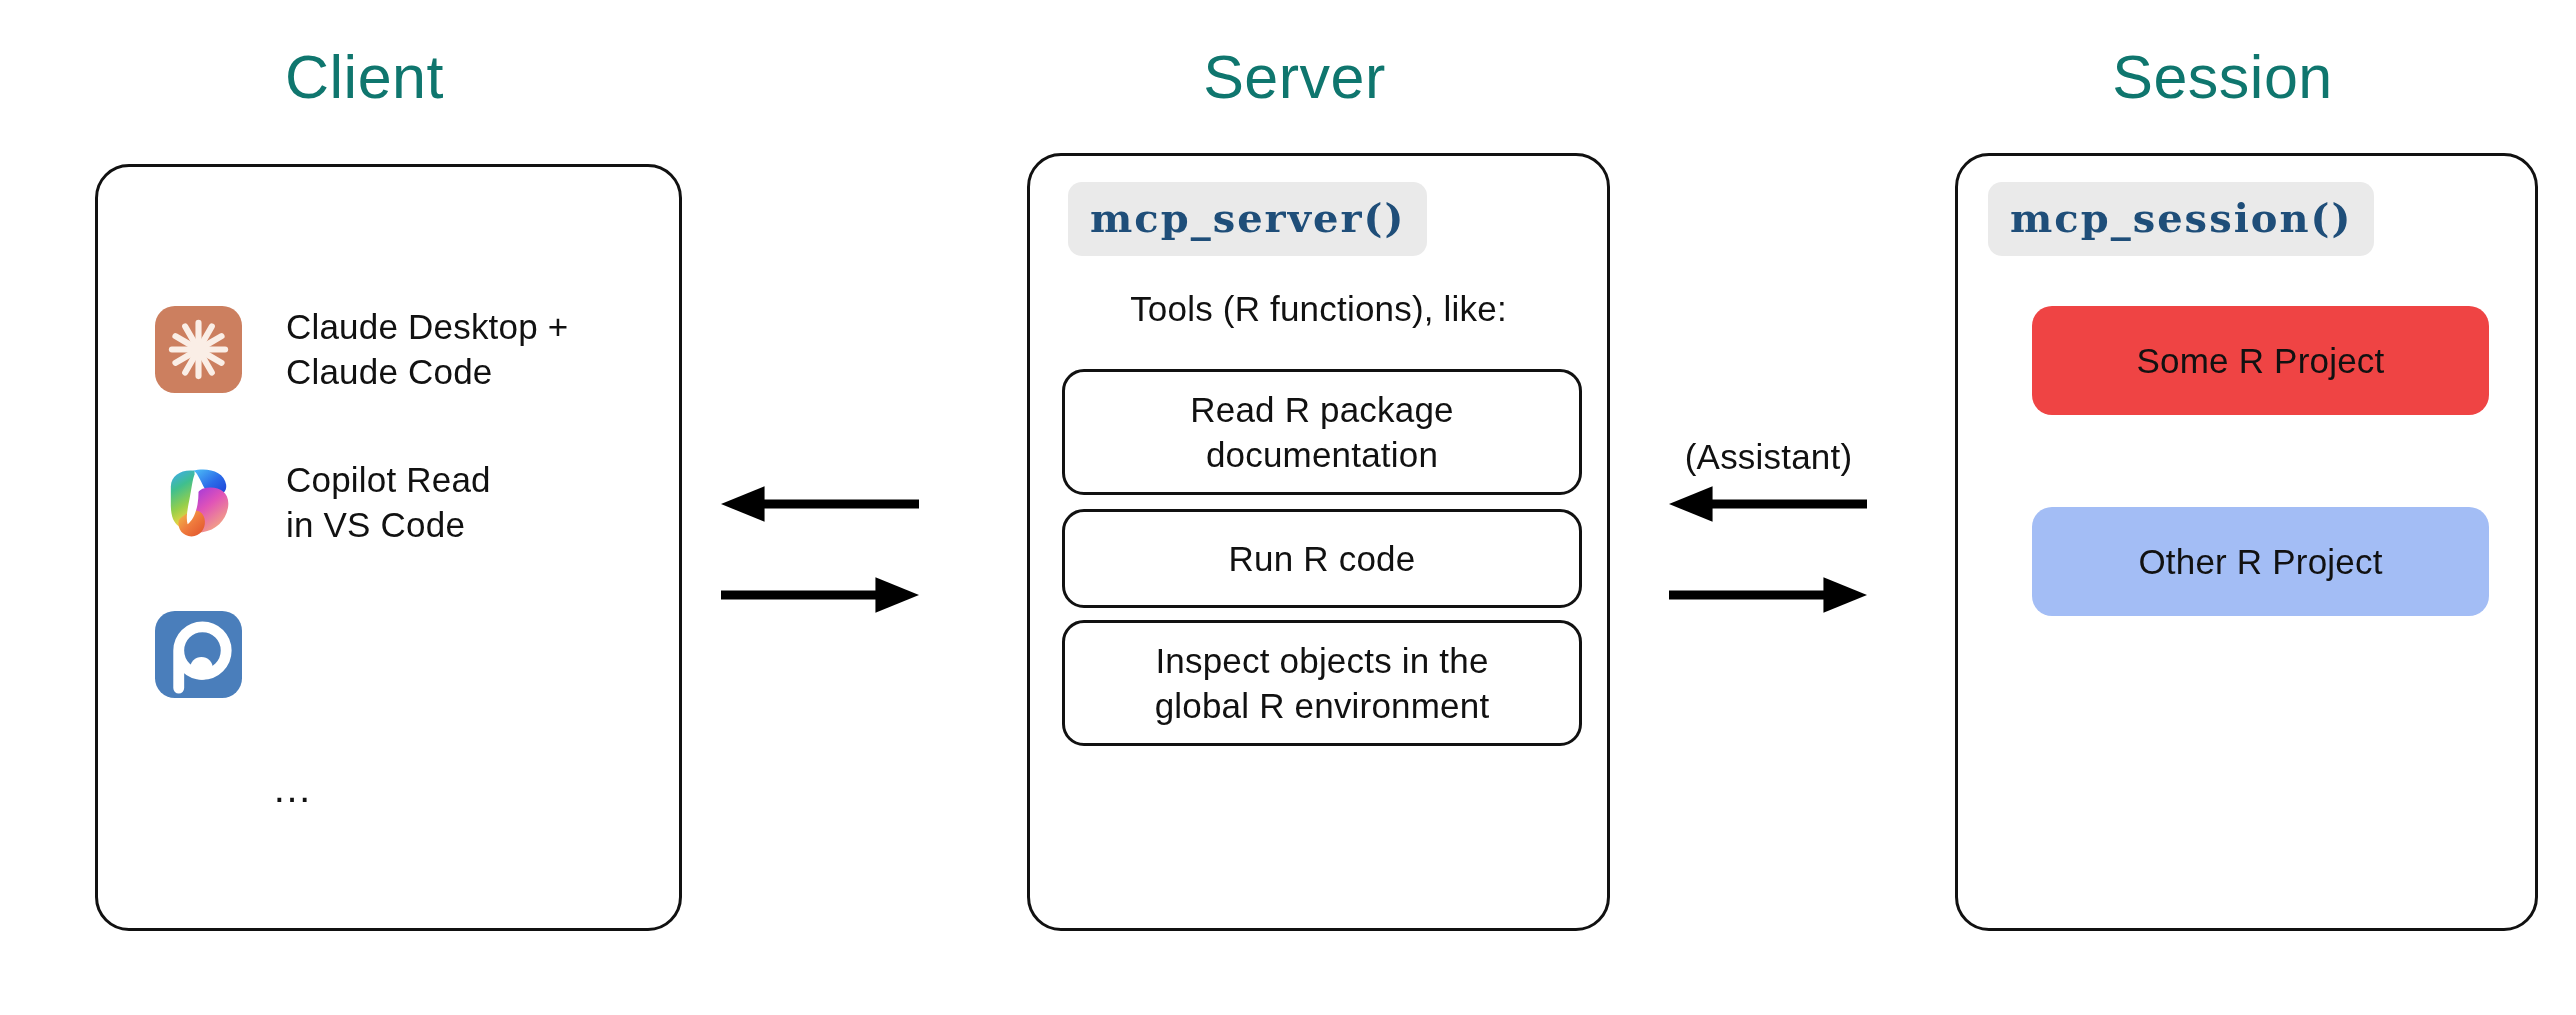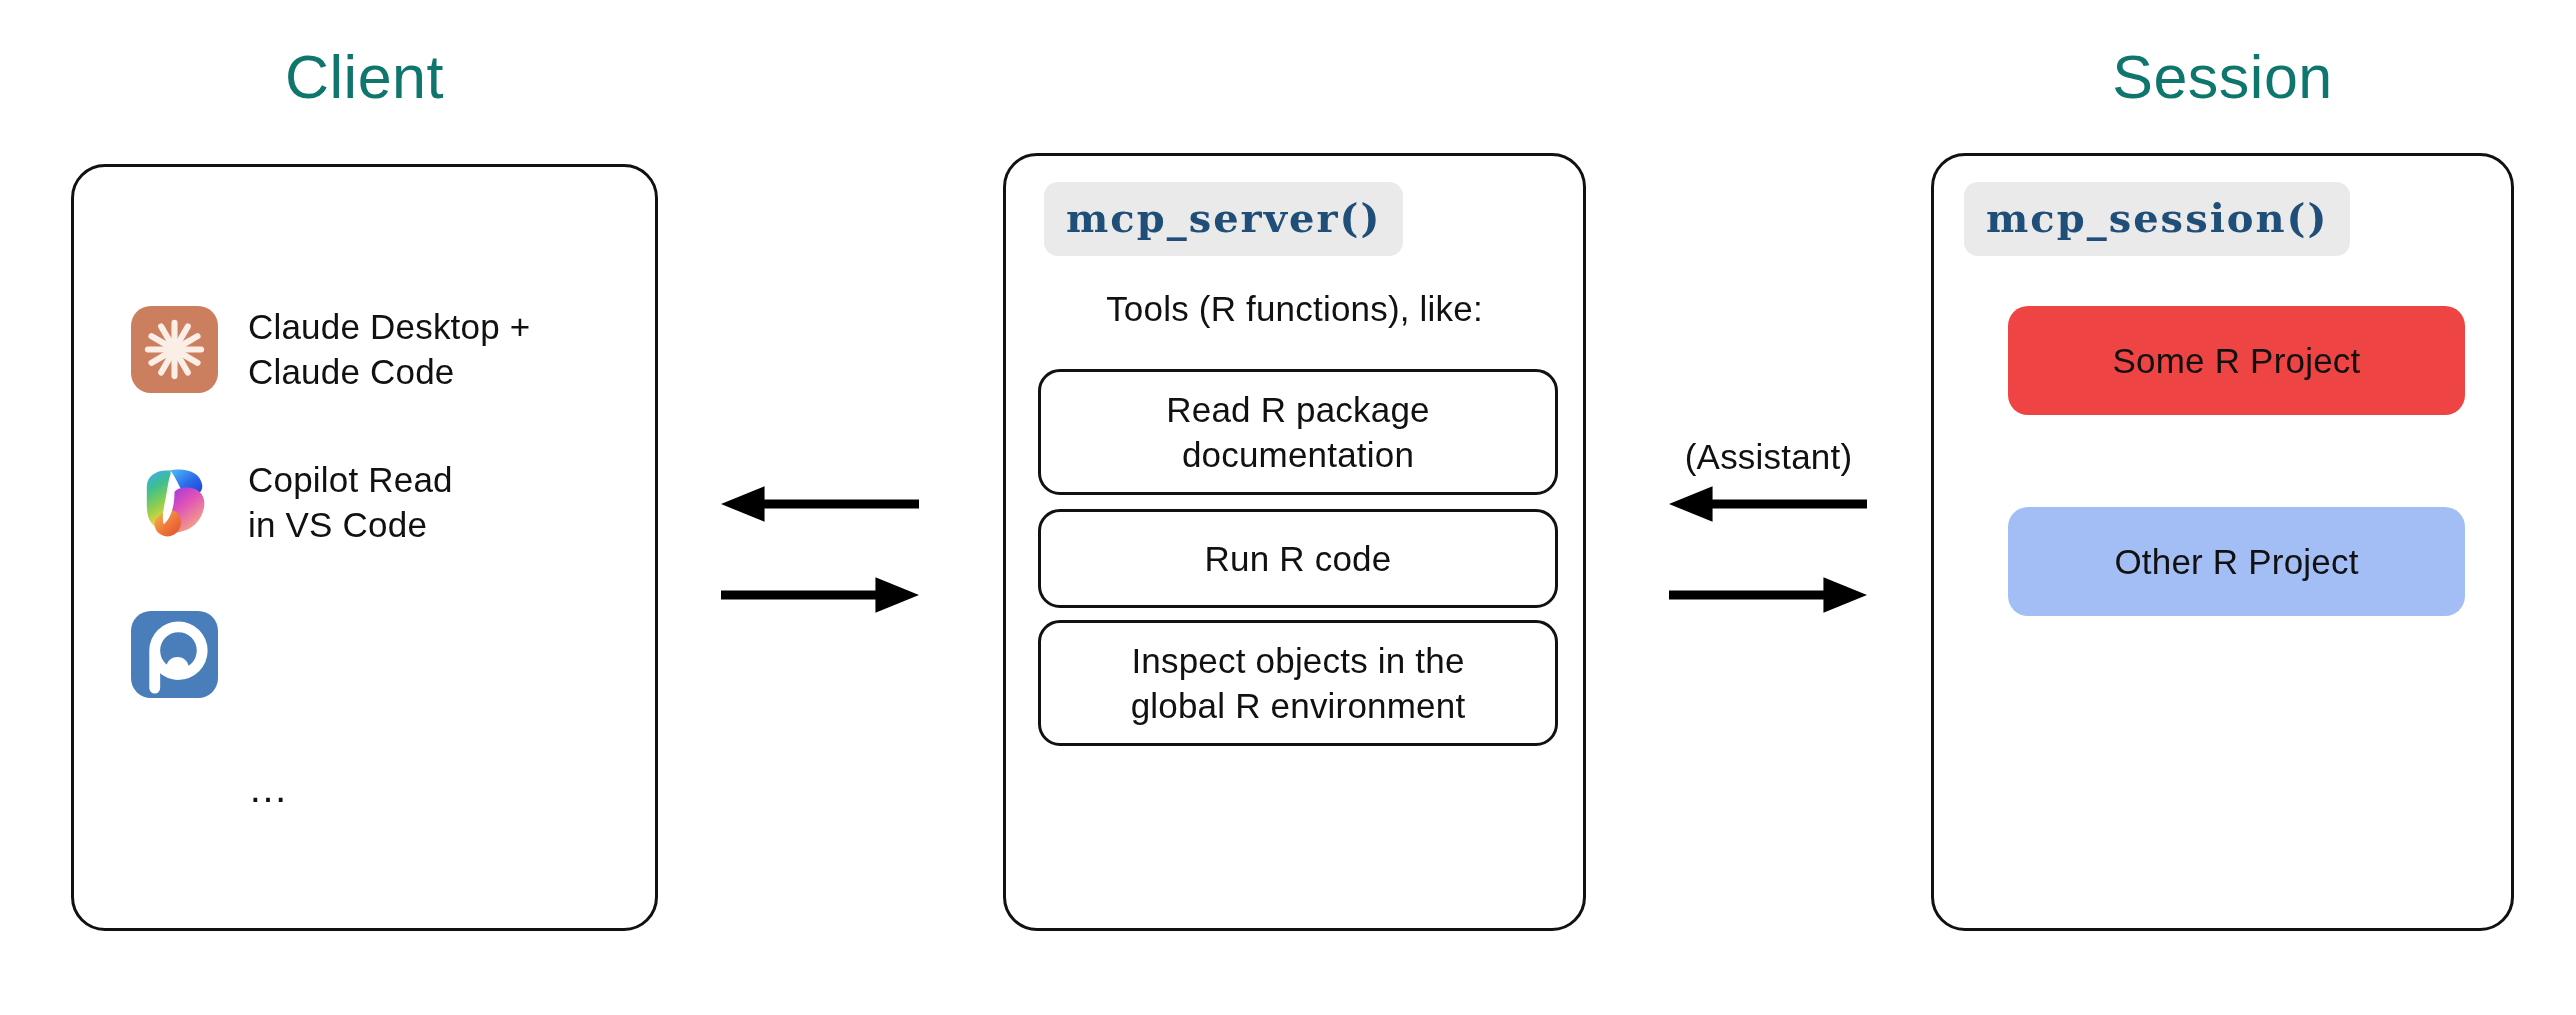--- a/index.html
+++ b/index.html
@@ -35,20 +35,21 @@
   #title-server  { left: 1003px; top: 47px; width: 583px; }
   #title-session { left: 1931px; top: 47px; width: 583px; }
 
   
   .panel {
     position: absolute;
     border: 3px solid #111;
     border-radius: 34px;
     background: #ffffff;
     box-sizing: border-box;
+    margin-left: 24px;
   }
   #panel-client  { left: 71px;   top: 164px; width: 587px; height: 767px; }
   #panel-server  { left: 1003px; top: 153px; width: 583px; height: 778px; }
   #panel-session { left: 1931px; top: 153px; width: 583px; height: 778px; }
 
   
   .code-pill {
     position: absolute;
     background: #eaeaea;
     border-radius: 14px;
@@ -62,21 +63,21 @@
     line-height: 1;
   }
   #pill-server  { left: 38px; top: 26px; }
   #pill-session { left: 30px; top: 26px; }
 
   
   .client-row {
     position: absolute;
     display: flex;
     align-items: center;
-    gap: 30px;
+    gap: 44px;
     left: 57px;
   }
   #row-claude   { top: 138px; }
   #row-copilot  { top: 291px; }
   #row-positron { top: 444px; }
 
   .app-icon {
     width: 87px;
     height: 87px;
     flex: 0 0 87px;
@@ -169,20 +170,21 @@
     color: #111;
     line-height: 1;
   }
 </style>
 </head>
 <body>
 
 <div id="stage">
 
   <div class="col-title" id="title-client">Client</div>
+  <div class="col-title" id="title-server">Server</div>
   <div class="col-title" id="title-session">Session</div>
 
   <div class="panel" id="panel-client">
 
     <div class="client-row" id="row-claude">
       <span class="app-icon">
         <svg viewBox="0 0 88 88" width="87" height="87" aria-hidden="true">
           <rect x="0" y="0" width="88" height="88" rx="20" ry="20" fill="#CC7F5F"></rect>
           <g transform="translate(44,44)" fill="#FAEEE6">
             <g>

